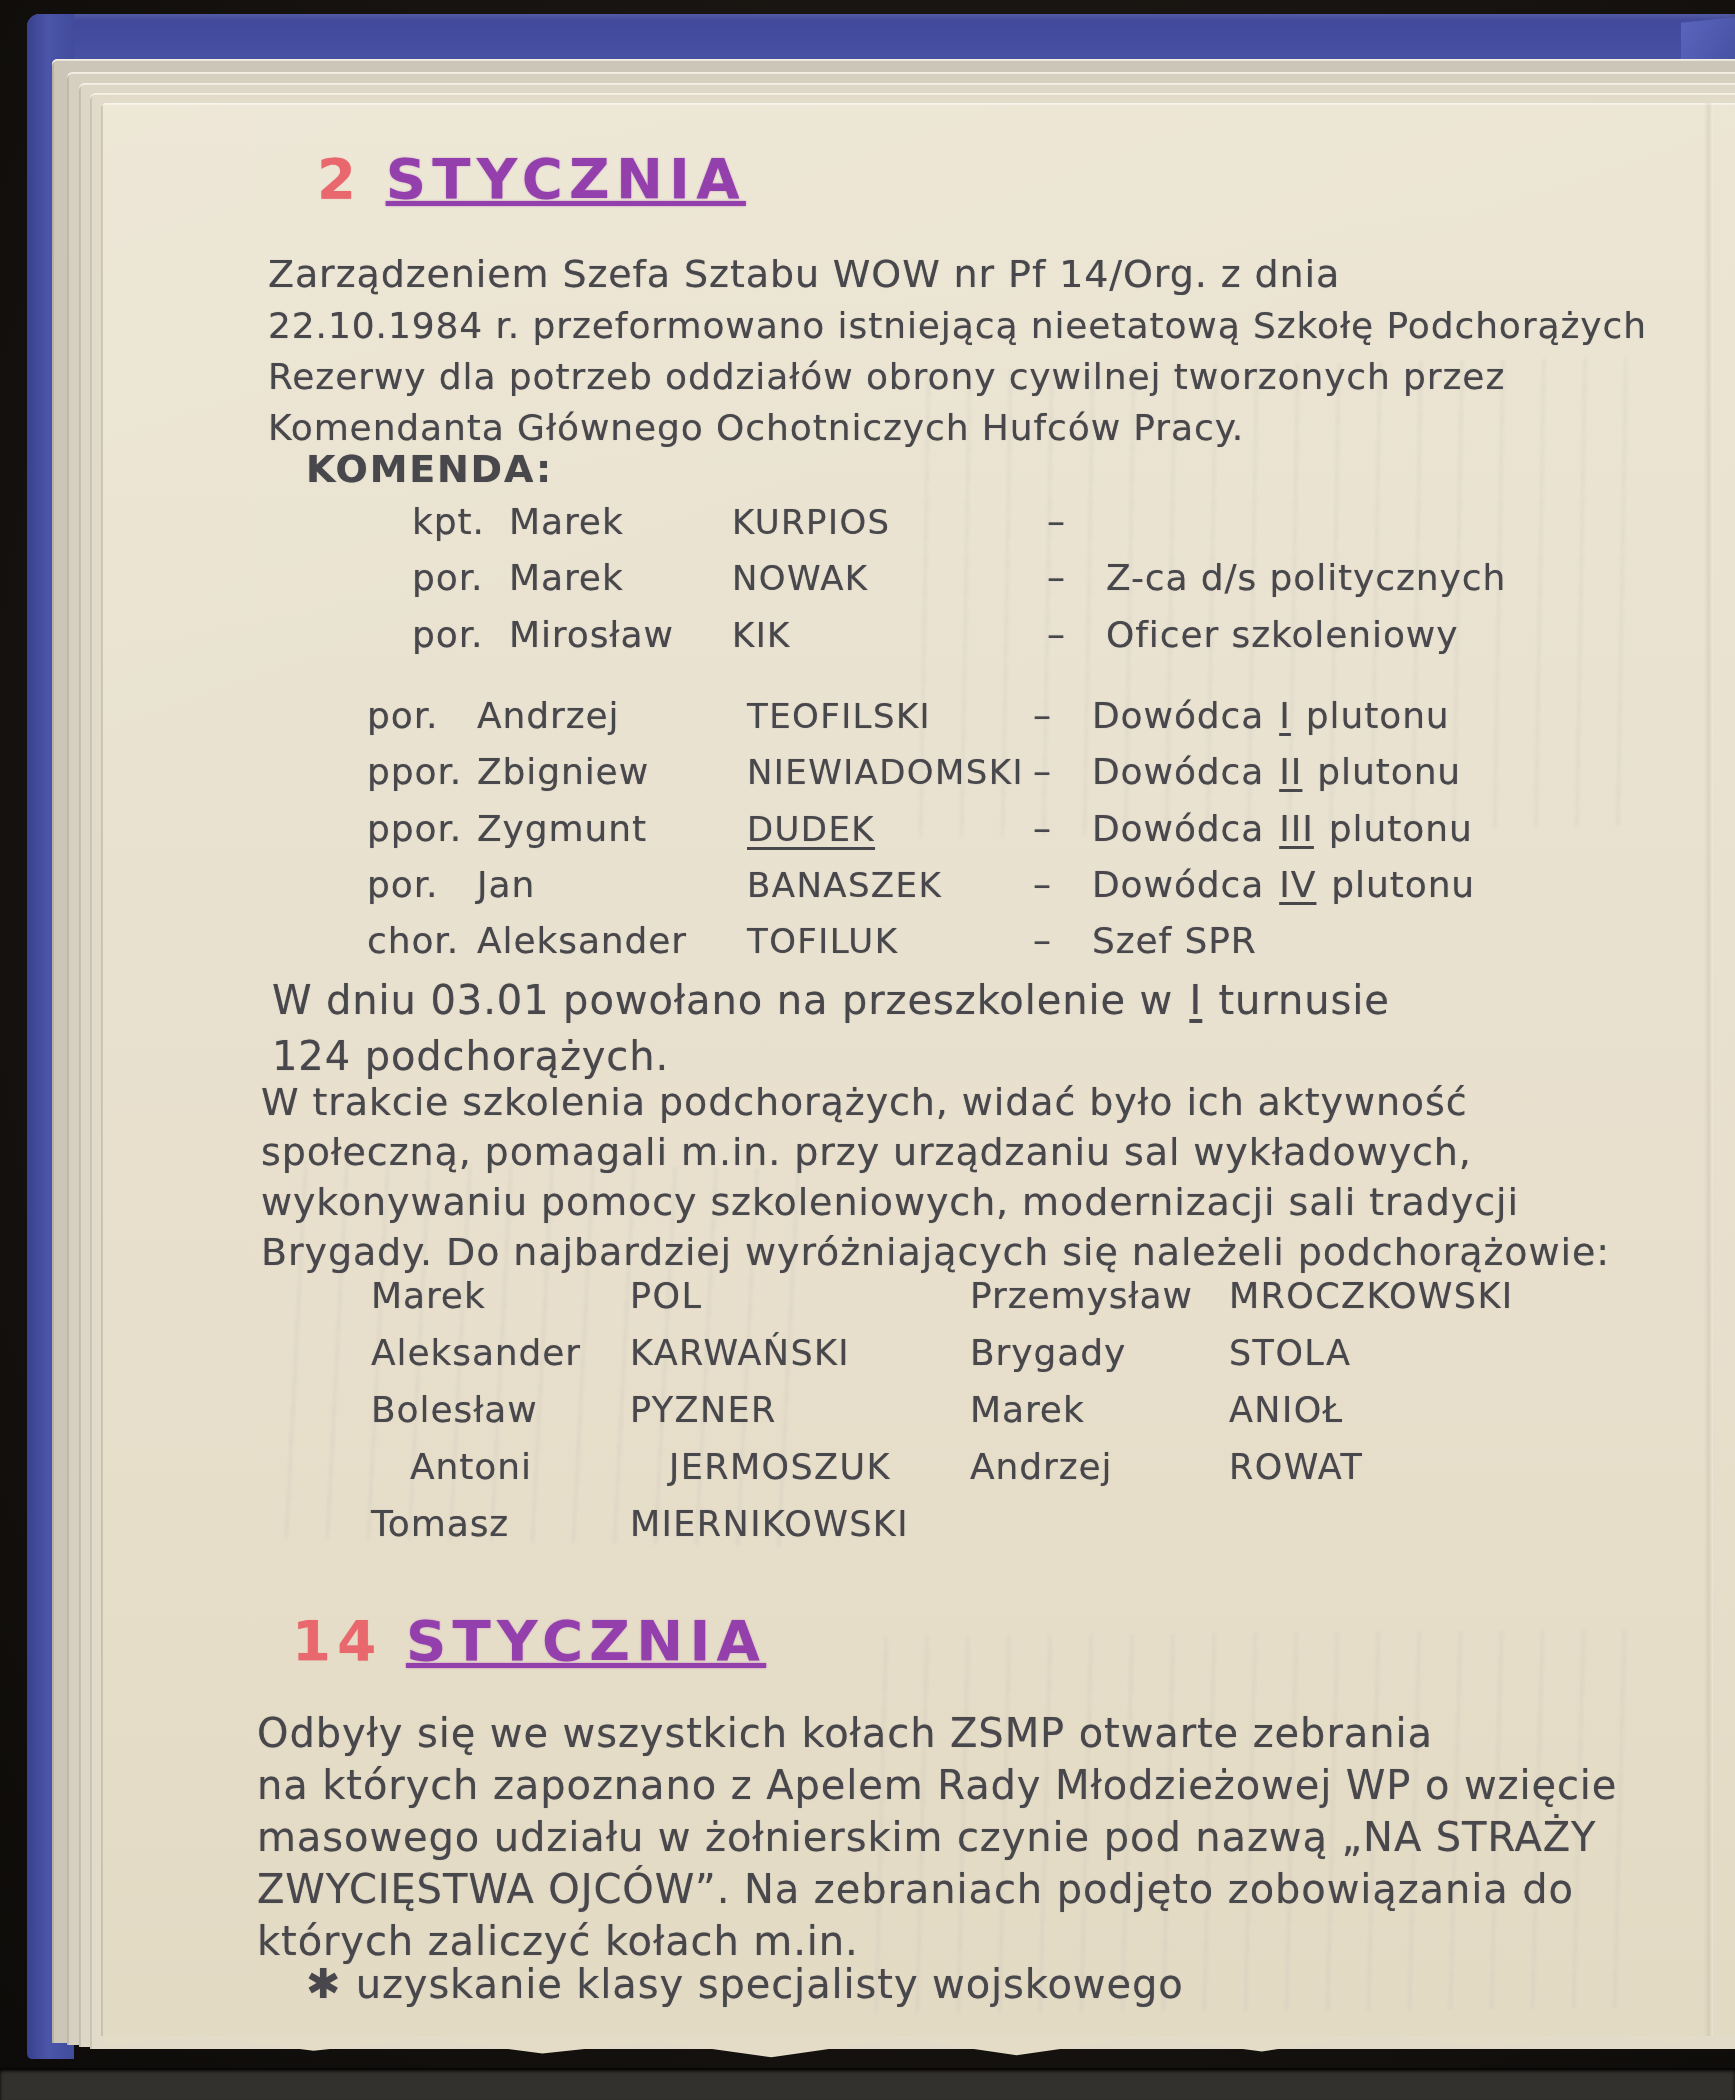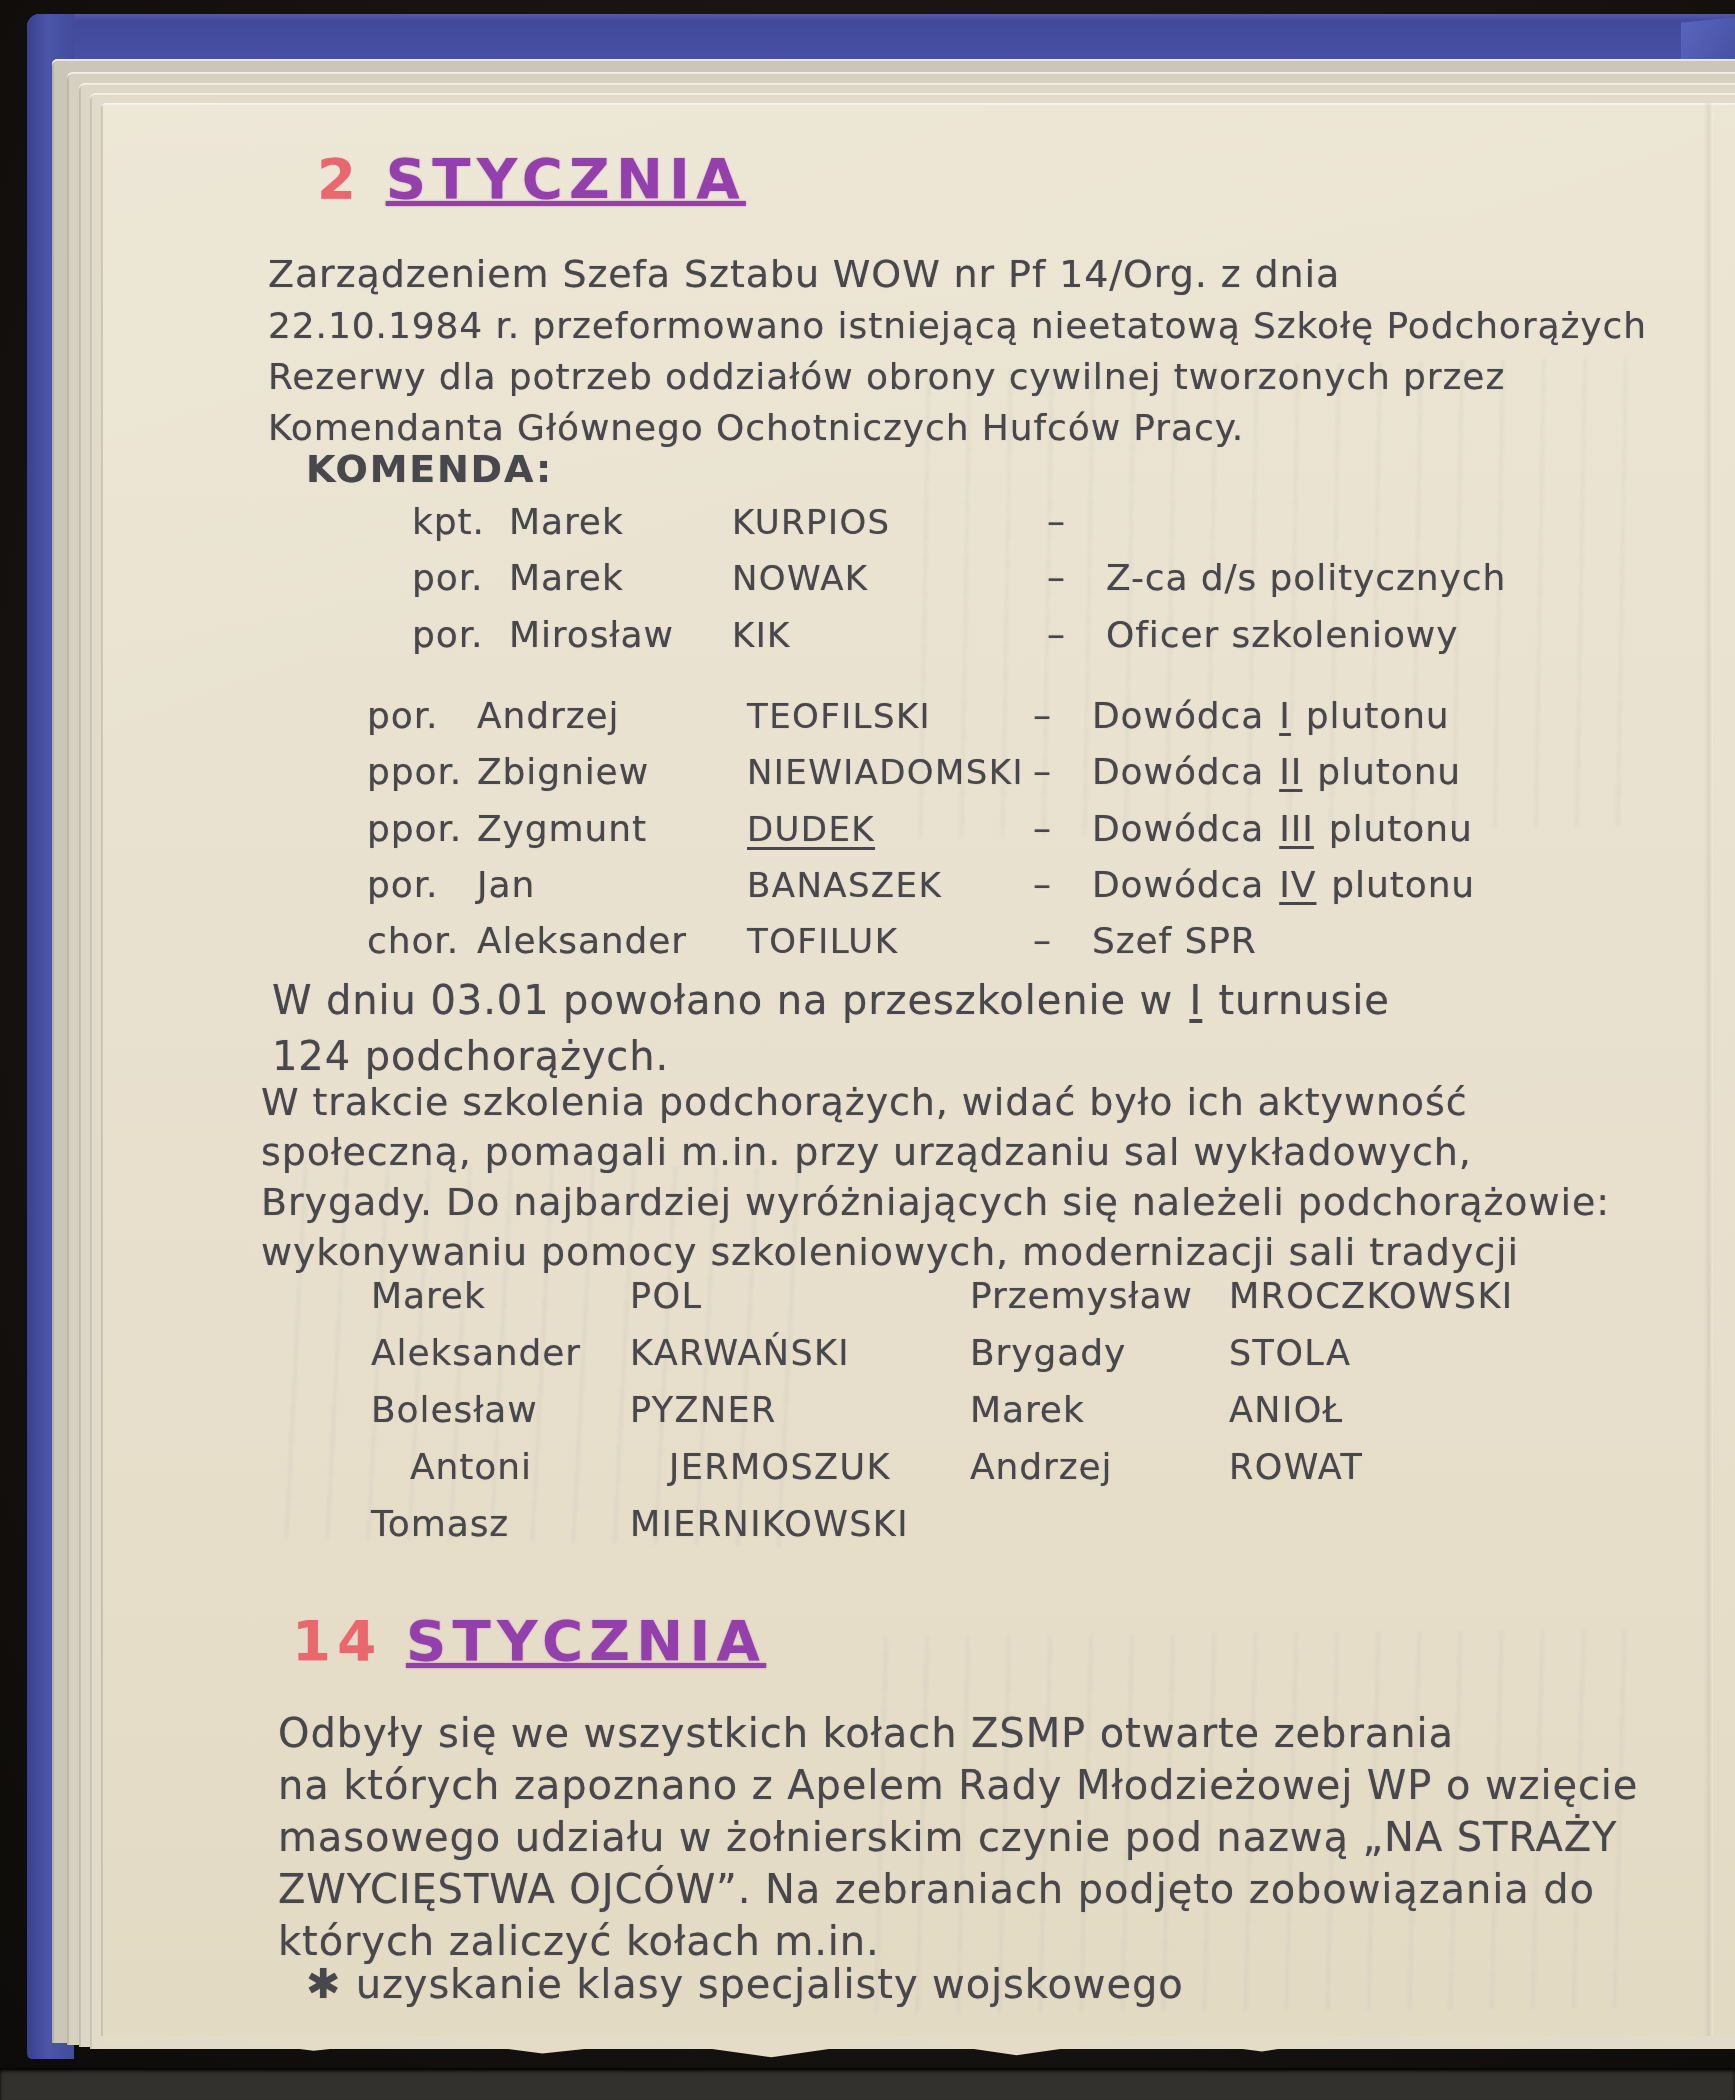--- a/index.html
+++ b/index.html
@@ -181,22 +181,22 @@
   </div>
 
   <div class="abs hw para" style="left:171px;top:869px;line-height:56px;font-size:40px;">
     <div class="hw-line"><span>W dniu 03.01 powołano na przeszkolenie w </span><span class="rn">I</span><span> turnusie</span></div>
     <div class="hw-line">124 podchorążych.</div>
   </div>
 
   <div class="abs hw para" style="left:160px;top:974px;line-height:50px;">
       <div class="hw-line">W trakcie szkolenia podchorążych, widać było ich aktywność</div>
       <div class="hw-line">społeczną, pomagali m.in. przy urządzaniu sal wykładowych,</div>
+      <div class="hw-line">wykonywaniu pomocy szkoleniowych, modernizacji sali tradycji</div>
       <div class="hw-line">Brygady. Do najbardziej wyróżniających się należeli podchorążowie:</div>
-      <div class="hw-line">wykonywaniu pomocy szkoleniowych, modernizacji sali tradycji</div>
     </div>
 
   <div class="abs hw cadets" style="left:270px;top:1172px;">
     <div class="cadet-row">
         <span>Marek</span>
         <span class="surname">POL</span>
       </div>
     <div class="cadet-row">
         <span>Aleksander</span>
         <span class="surname">KARWAŃSKI</span>
@@ -230,21 +230,21 @@
     <div class="cadet-row" style="margin-top:9px;">
         <span>Andrzej</span>
         <span class="surname">ROWAT</span>
       </div>
   </div>
 
   <div class="abs heading" style="left:191px;top:1505px;">
     <span class="hnum">14</span><span class="hword">STYCZNIA</span>
   </div>
 
-  <div class="abs hw para" style="left:177px;top:1604px;font-size:40px;line-height:52px;">
+  <div class="abs hw para" style="left:156px;top:1604px;font-size:40px;line-height:52px;">
       <div class="hw-line">Odbyły się we wszystkich kołach ZSMP otwarte zebrania</div>
       <div class="hw-line">na których zapoznano z Apelem Rady Młodzieżowej WP o wzięcie</div>
       <div class="hw-line">masowego udziału w żołnierskim czynie pod nazwą „NA STRAŻY</div>
       <div class="hw-line">ZWYCIĘSTWA OJCÓW”. Na zebraniach podjęto zobowiązania do</div>
       <div class="hw-line">których zaliczyć kołach m.in.</div>
     </div>
 
   <div class="abs hw para" style="left:205px;top:1856px;font-size:40px;">
     <span class="star">✱</span><span>uzyskanie klasy specjalisty wojskowego</span>
   </div>

